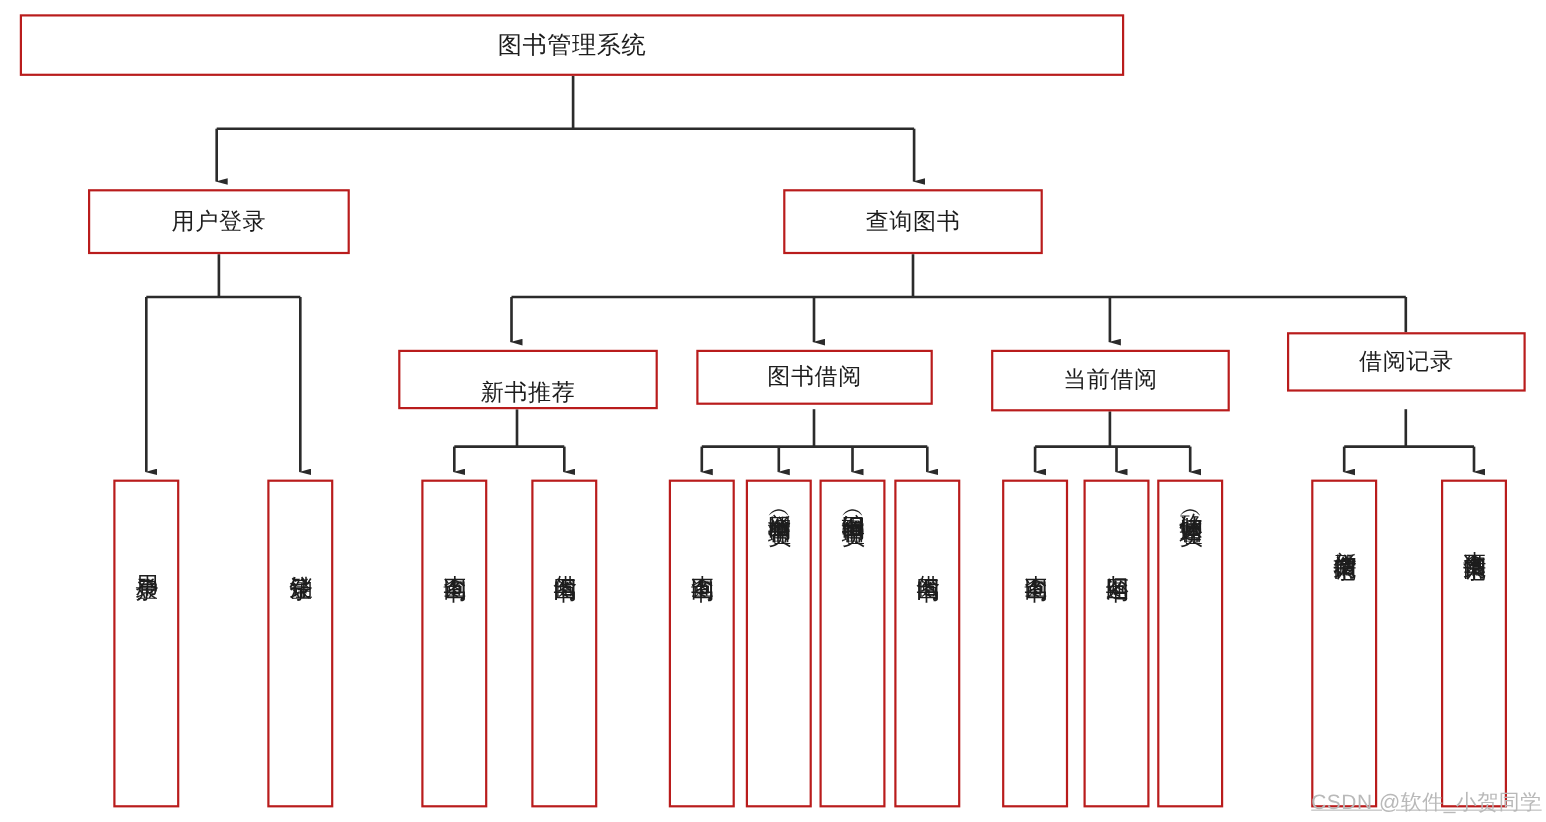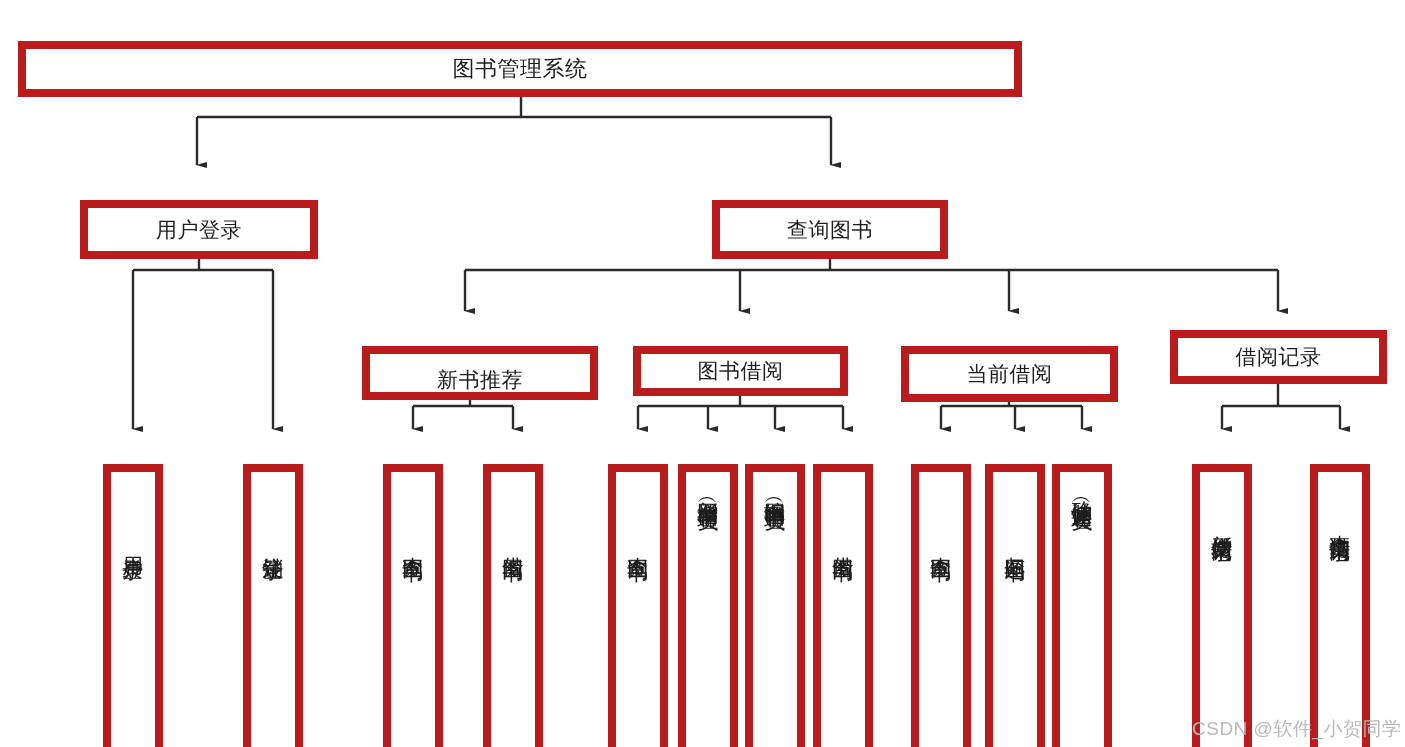--- a/index.html
+++ b/index.html
@@ -22,26 +22,25 @@
     left: 0;
     top: 0;
     width: 1405px;
     height: 747px;
     pointer-events: none;
   }
   .node {
     position: absolute;
     box-sizing: border-box;
     background: #ffffff;
-    border: 8px solid #b91c1c;
+    border: 2px solid #b91c1c;
     display: flex;
     align-items: center;
     justify-content: center;
     color: #1d1d1d;
-    margin-top: 28px;
   }
   .node.horiz {
     font-size: 21px;
     letter-spacing: 0.5px;
     line-height: 1.2;
   }
   .node.root {
     font-size: 22px;
   }
   .node.leaf {
@@ -186,15 +185,15 @@
     <span class="vlabel">确认归还（管理员）</span>
   </div>
 
   <div class="node leaf leaf-mid" style="left:1192px; top:436px; width:60px; height:298px;">
     <span class="vlabel">新增借阅记录</span>
   </div>
   <div class="node leaf leaf-mid" style="left:1310px; top:436px; width:60px; height:298px;">
     <span class="vlabel">查询借阅记录</span>
   </div>
 
-  <div class="watermark" style="left:1192px; top:716px;">CSDN @软件_小贺同学</div>
+  <div class="watermark" style="left:1192px; top:716px;text-decoration:underline;">CSDN @软件_小贺同学</div>
 
 </div>
 
 </body></html>

